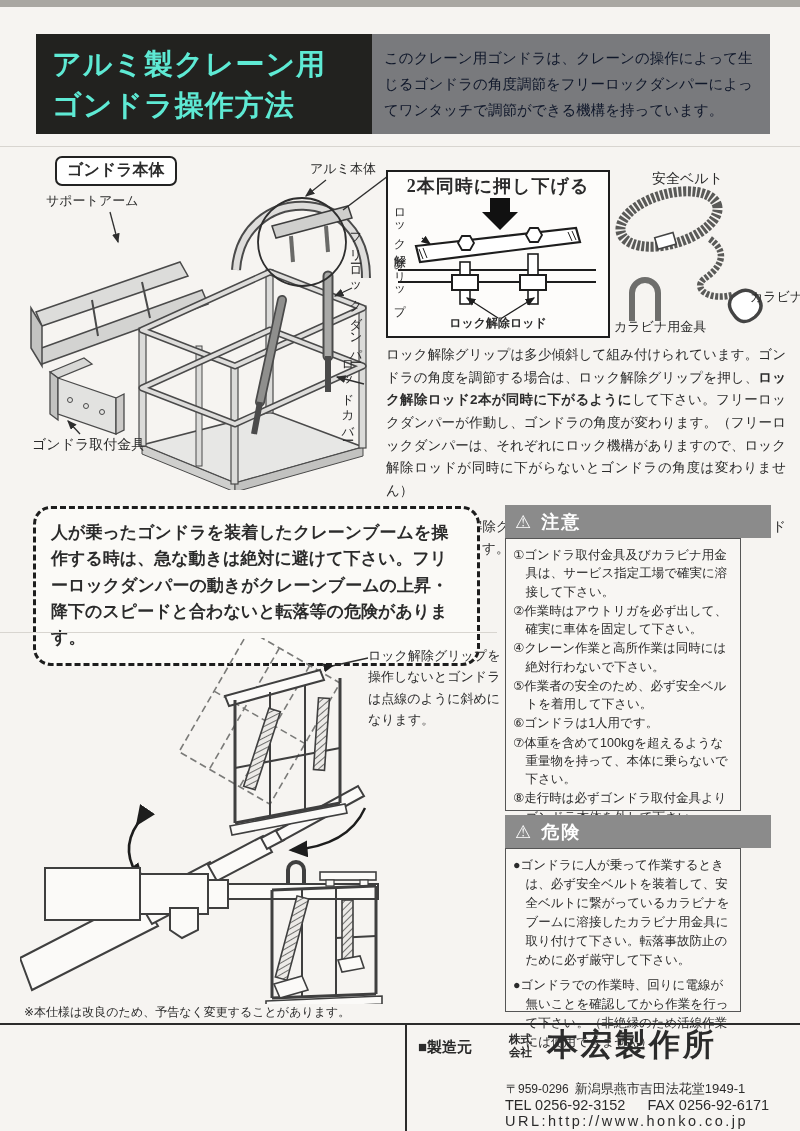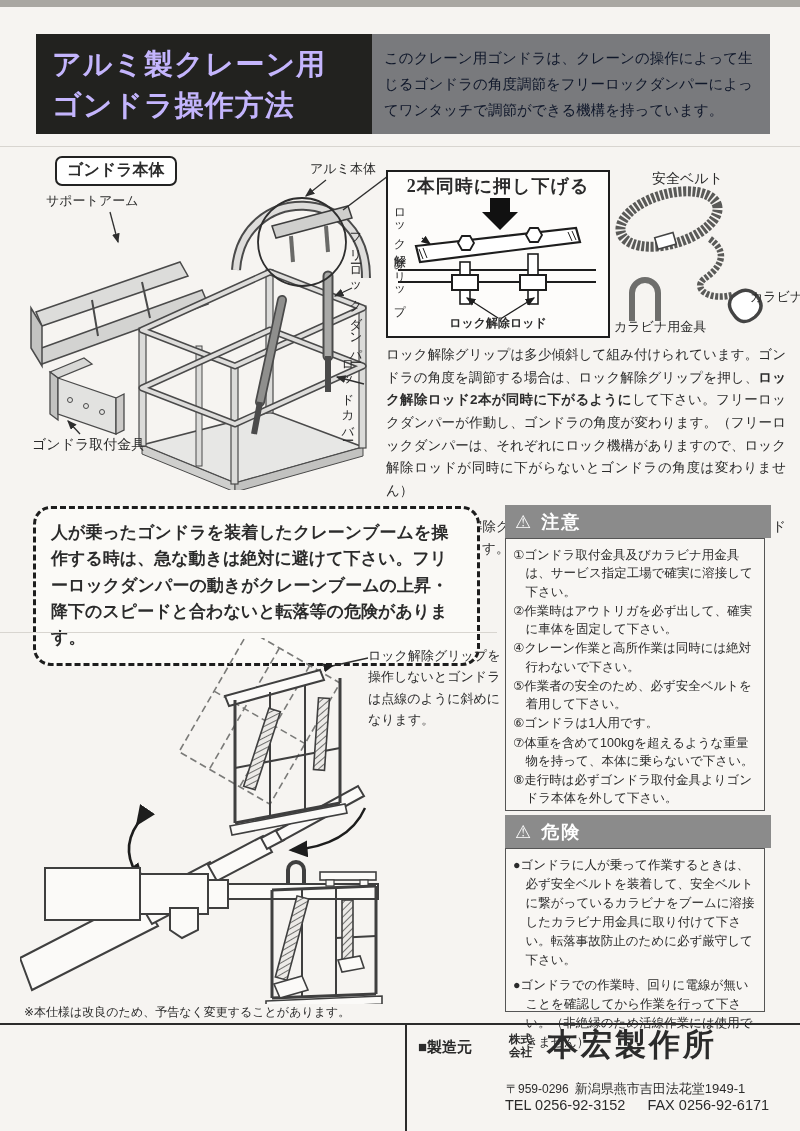--- a/index.html
+++ b/index.html
@@ -2,21 +2,21 @@
 <html><head>
 <meta charset="utf-8">
 <style>
   html,body{margin:0;padding:0;background:#e8e6e2;}
   .page{position:relative;width:800px;height:1131px;background:#f6f4f1;overflow:hidden;
         font-family:"Liberation Sans","DejaVu Sans",sans-serif;color:#2b2b2b;}
   .abs{position:absolute;}
   .scan-edge{left:0;top:0;width:800px;height:7px;background:#a9a7a2;}
 
   
-  .title-box{left:36px;top:34px;width:336px;height:100px;background:#22221f;color:#c4b5fd;
+  .title-box{left:36px;top:34px;width:336px;height:100px;background:#22221f;color:#5eead4;
              padding:10px 0 0 16px;box-sizing:border-box;}
   .title-box div{font-size:29px;font-weight:bold;line-height:1.42;letter-spacing:1px;}
   .intro-box{left:372px;top:34px;width:398px;height:100px;background:#797a7d;color:#0f172a;
              padding:11px 12px;box-sizing:border-box;font-size:14.5px;line-height:1.8;}
   .hr-light{height:1px;background:#d8d5d0;}
 
   
   .section-label{left:44px;top:156px;border:2.5px solid #222;border-radius:7px;background:#fff;
                  padding:2px 10px 3px;font-size:16px;font-weight:bold;margin-left:11px;}
 
@@ -35,21 +35,21 @@
   .p2{margin-top:13px;}
 
   
   .callout{left:33px;top:506px;width:447px;border:3.5px dashed #1d1d1d;border-radius:18px;
            padding:11px 15px;box-sizing:border-box;font-size:17px;font-weight:bold;line-height:1.55;background:#fbfaf7;}
 
   
   .warn-header{left:505px;width:266px;height:33px;background:#8b8b8b;color:#fff;display:flex;align-items:center;
                padding-left:10px;box-sizing:border-box;font-size:18px;font-weight:bold;letter-spacing:2px;}
   .warn-header .tri{margin-right:8px;font-size:18px;}
-  .warn-box{left:505px;width:260px;border:1.5px solid #555;background:#f8f6f3;box-sizing:border-box;
+  .warn-box{left:505px;width:236px;border:1.5px solid #555;background:#f8f6f3;box-sizing:border-box;
             padding:7px 7px;font-size:12.5px;line-height:1.46;}
   .warn-box .item{text-indent:-1em;padding-left:1em;margin-bottom:1px;}
   .danger-box .item{line-height:1.52;margin-bottom:6px;}
 
   
   .tilt-note{left:368px;top:645px;width:142px;font-size:13px;line-height:1.65;}
   .footnote{left:24px;top:1004px;font-size:12px;}
   .footer-hr{left:0;top:1023px;width:800px;height:2px;background:#2b2b2b;}
   .footer-vline{left:405px;top:1023px;width:2px;height:108px;background:#2b2b2b;}
 
@@ -318,13 +318,14 @@
     <div>株式</div>
     <div>会社</div>
   </div>
   <div class="abs company-name">本宏製作所</div>
   <div class="abs addr-line">
     <span class="postal">〒959-0296</span><span>新潟県燕市吉田法花堂1949-1</span>
   </div>
   <div class="abs telfax">
     <span>TEL 0256-92-3152</span><span class="fax">FAX 0256-92-6171</span>
   </div>
+  <div class="abs url-line">URL:http://www.honko.co.jp</div>
 </div>
 
 </body></html>

